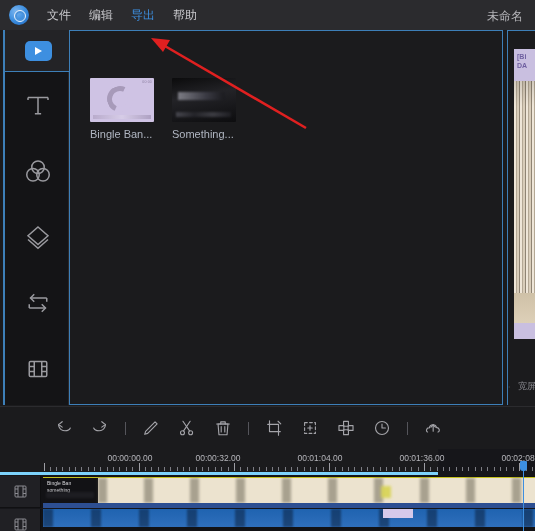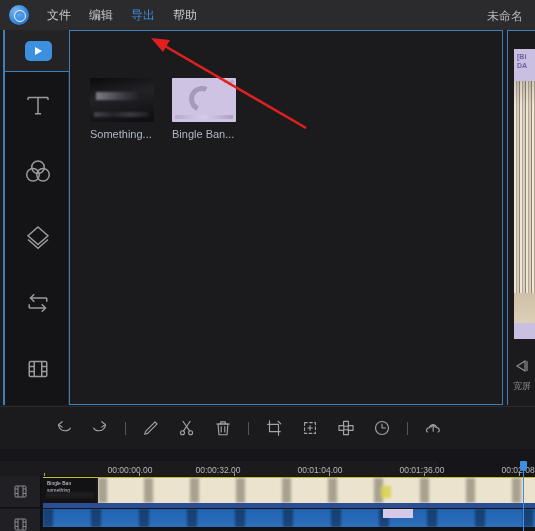--- a/index.html
+++ b/index.html
@@ -173,21 +173,21 @@
         #b4a895 2px, #b4a895 3px,
         #d9cdba 3px, #d9cdba 5px,
         #8f8474 5px, #8f8474 6px);
   }
   .prev-floor {
     position: absolute; left: 0; bottom: 16px; width: 30px; height: 30px;
     background: linear-gradient(180deg,#cfc1a7,#ddd0b8);
   }
   .preview-ctrls {
     position: absolute; left: 0; bottom: 12px; width: 28px;
-    display: flex; flex-direction: column; align-items: center; gap: 8px;
+    display: flex; flex-direction: row; align-items: center; gap: 8px;
   }
   .play-ico { width: 16px; height: 12px; display: block; }
   .play-ico path, .play-ico line { stroke: #8e8e94; fill: none; stroke-width: 1.2; }
   .ratio-text { font-size: 9px; color: #8d8d93; white-space: nowrap; }
 
   
   .edit-toolbar {
     position: absolute; left: 0; top: 406px; width: 535px; height: 43px;
     background: #1b1b1d;
     border-top: 1px solid #2b2b2e;
@@ -203,23 +203,23 @@
     stroke-linecap: round; stroke-linejoin: round;
   }
   .tb-sep { width: 1px; height: 13px; background: #55555b; margin: 0 7px; }
 
   
   .timeline {
     position: absolute; left: 0; top: 449px; width: 535px; height: 82px;
     background: #16161a;
   }
   .ruler {
-    position: absolute; left: 0; top: 12px; width: 438px; height: 26px;
+    position: absolute; left: 0; top: 0; width: 438px; height: 26px;
     background: #1b1b1d;
-    border-bottom: 5px solid #7dd3fc;
+    border-bottom: 3px solid #7dd3fc;
   }
   .tick-label {
     position: absolute; top: 4px; font-size: 8.5px; color: #b6b6bb;
     transform: translateX(-50%); white-space: nowrap;
   }
   .tick { position: absolute; bottom: 1px; width: 1px; background: #7d7d84; }
   .tick.major { height: 8px; background: #9d9da3; }
   .tick.minor { height: 4px; }
   .track-head {
     position: absolute; left: 0; width: 41px; height: 32px;
@@ -379,32 +379,32 @@
       </svg>
     </div>
   </div>
 
   <div class="libpanel">
 
 
     <div class="lib-grid">
 
       <div class="media-card">
-        <div class="media-thumb thumb-dark"></div>
-        <div class="media-name">Something...</div>
-      </div>
-
-      <div class="media-card">
         <div class="media-thumb thumb-lav">
           <i class="ring"></i>
           <i class="dots"></i>
           <span class="tag">00:00</span>
           <i class="bar"></i>
         </div>
         <div class="media-name">Bingle Ban...</div>
+      </div>
+
+      <div class="media-card">
+        <div class="media-thumb thumb-dark"></div>
+        <div class="media-name">Something...</div>
       </div>
     </div>
   </div>
 
   <div class="preview">
     <div class="preview-stage">
       <div class="prev-cap">[Bi
 DA</div>
       <div class="prev-photo"></div>
       <div class="prev-floor"></div>

